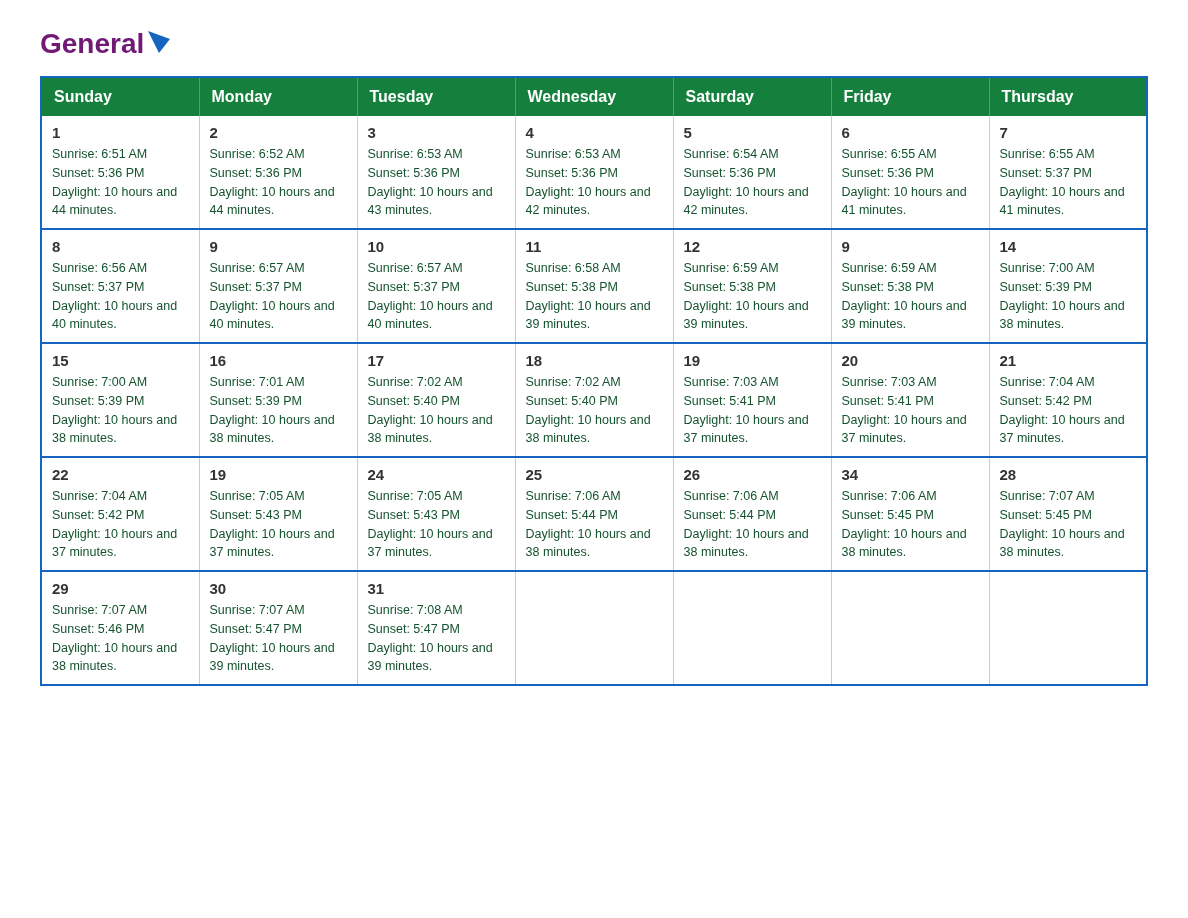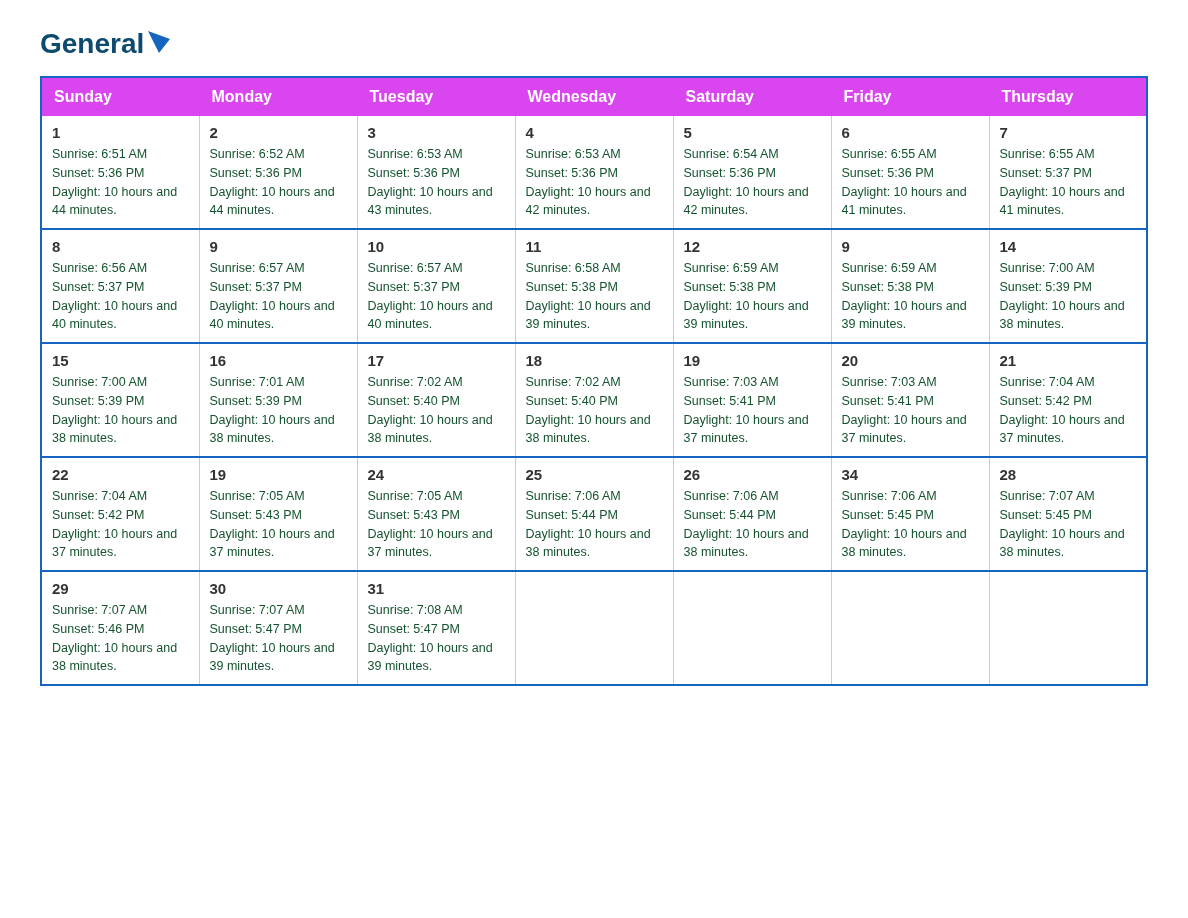--- a/index.html
+++ b/index.html
@@ -20,21 +20,21 @@
       display: flex;
       flex-direction: column;
       align-items: flex-start;
     }
     .logo-text {
       font-size: 28px;
       font-weight: bold;
       color: #333;
       line-height: 1;
     }
-    .logo-text .general { color: #0c4a6e; }
+    .logo-text .general { color: #701a75; }
     .logo-line2 {
       font-size: 22px;
       font-weight: bold;
       color: #1565C0;
       margin-top: -2px;
     }
     .title-area {
       text-align: right;
     }
     .month-year {
@@ -47,21 +47,21 @@
       font-size: 22px;
       color: #555;
       margin-top: 4px;
     }
     .calendar-table {
       width: 100%;
       border-collapse: collapse;
       border: 2px solid #1565C0;
     }
     .calendar-table th {
-      background-color: #d946ef;
+      background-color: #15803d;
       color: #fff;
       font-size: 16px;
       font-weight: bold;
       padding: 10px 12px;
       text-align: left;
       border-right: 1px solid #4a90d9;
       margin-top: 11px;
     }
     .calendar-table th:last-child { border-right: none; }
     .calendar-table td {

